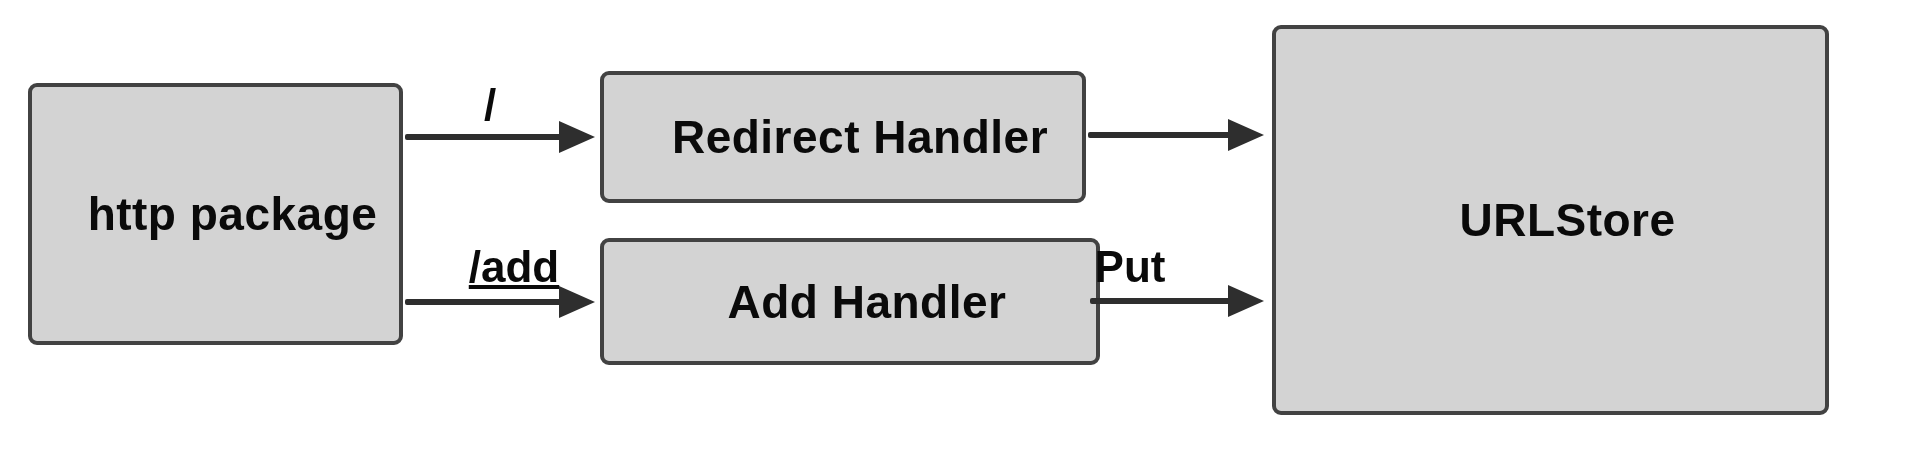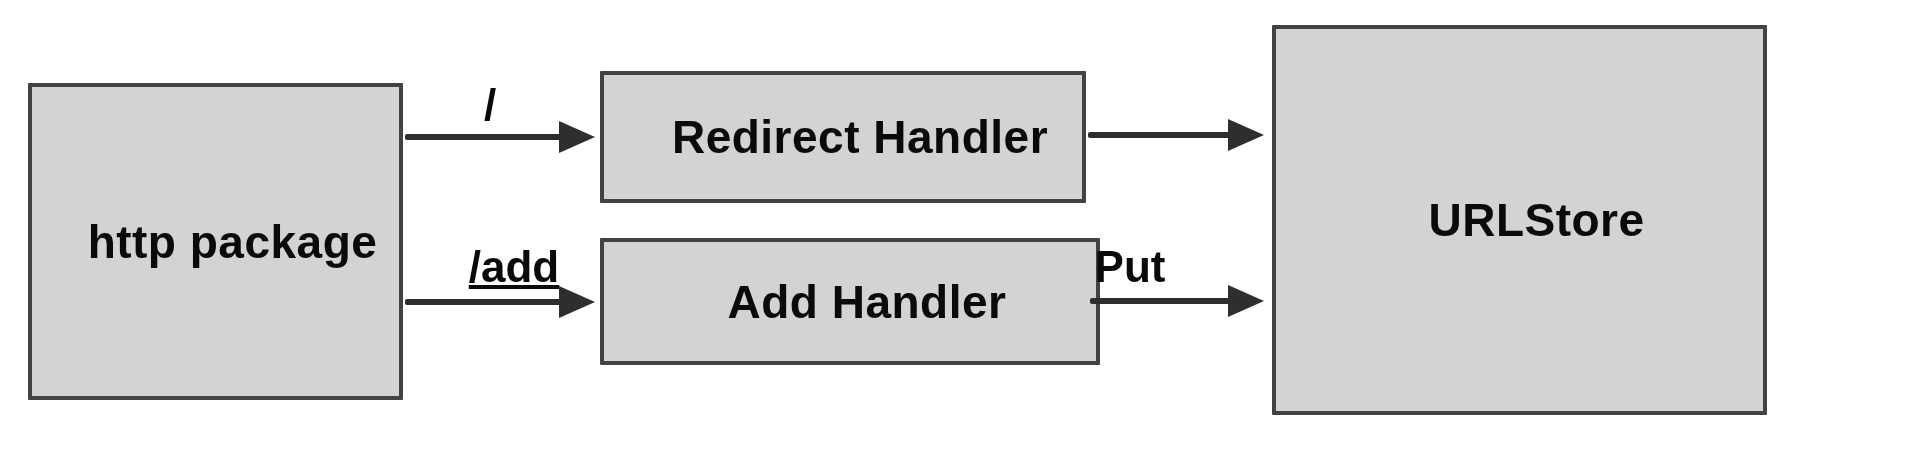--- a/index.html
+++ b/index.html
@@ -13,37 +13,37 @@
     width: 1922px;
     height: 450px;
     background: var(--background, #ffffff);
     overflow: hidden;
   }
   .node {
     position: absolute;
     box-sizing: border-box;
     background: var(--node-fill, #d3d3d3);
     border: 4px solid var(--node-border, #424242);
-    border-radius: 1px;
+    border-radius: 9px;
     display: flex;
     align-items: center;
     justify-content: center;
     padding-left: 34px;
   }
   .node-label {
     font-size: 46px;
     font-weight: bold;
     color: var(--text, #0a0a0a);
     letter-spacing: 0.5px;
     white-space: nowrap;
   }
-  .node-http      { left: 28px;   top: 83px;  width: 375px; height: 317px; }
+  .node-http      { left: 28px;   top: 83px;  width: 375px; height: 262px; }
   .node-redirect  { left: 600px;  top: 71px;  width: 486px; height: 132px; }
   .node-add       { left: 600px;  top: 238px; width: 500px; height: 127px; }
-  .node-urlstore  { left: 1272px; top: 25px;  width: 495px; height: 390px; }
+  .node-urlstore  { left: 1272px; top: 25px;  width: 557px; height: 390px; }
 
   .arrow { position: absolute; height: 32px; }
   .arrow-shaft {
     position: absolute;
     left: 0; top: 13px;
     height: 6px;
     background: var(--arrow, #2e2e2e);
     border-radius: 2px;
   }
   .arrow-head {

